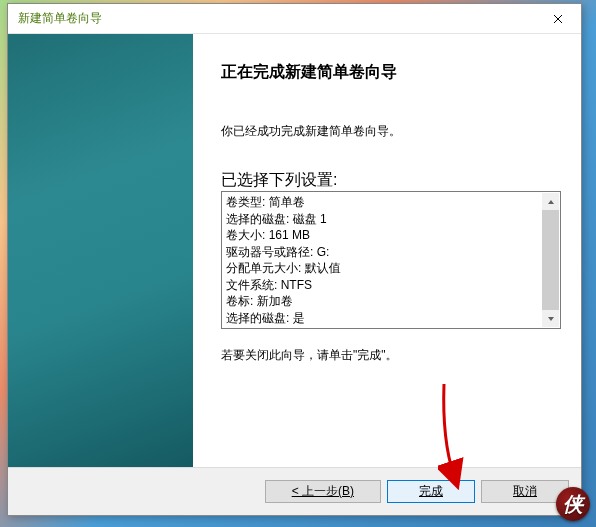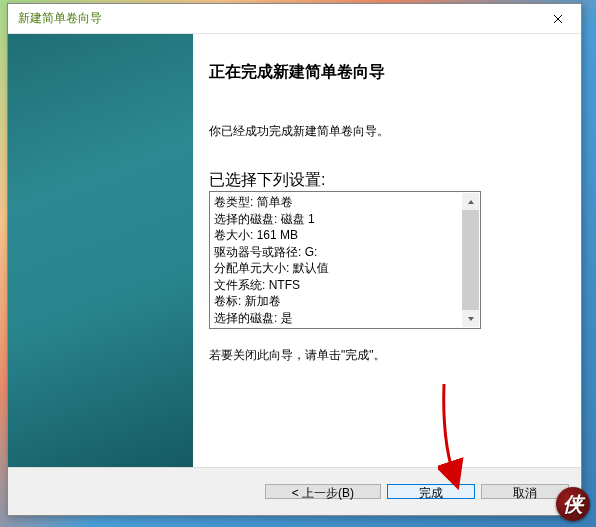--- a/index.html
+++ b/index.html
@@ -51,38 +51,38 @@
     left: 0; top: 30px; right: 0; bottom: 48px;
     display: flex;
   }
   .side-banner {
     width: 185px;
     height: 100%;
     background: linear-gradient(160deg, #1f6f75 0%, #2d8991 35%, #29858d 60%, #155a62 100%);
   }
   .content {
     flex: 1;
-    padding: 22px 20px 0 16px;
+    padding: 22px 20px 0 28px;
     color: #000;
   }
   .heading {
     font-size: 16px;
     font-weight: 700;
     margin-bottom: 40px;
     margin-top: 6px;
   }
   .desc {
     font-size: 12px;
     margin-bottom: 30px;
   }
   .settings-label {
     font-size: 16px;
   }
   .listbox {
-    width: 272px;
+    width: 340px;
     height: 138px;
     border: 1px solid #7a7a7a;
     background: #fff;
     position: relative;
     overflow: hidden;
   }
   .listbox-inner {
     padding: 2px 4px 2px 4px;
     font-size: 12px;
     line-height: 16.5px;
@@ -120,27 +120,28 @@
     border-top: 1px solid #dcdcdc;
     display: flex;
     align-items: center;
     justify-content: flex-end;
     padding-right: 12px;
     gap: 6px;
     background: #f0f0f0;
   }
   .btn {
     min-width: 88px;
-    height: 15px;
+    height: 23px;
     background: #e1e1e1;
     border: 1px solid #adadad;
     font-size: 12px;
     font-family: inherit;
     cursor: pointer;
     padding: 0 26px;
+    text-decoration: underline;
   }
   .btn.primary {
     border: 1px solid #0078d7;
     background: #e5f1fb;
   }
   .arrow {
     position: absolute;
     left: 438px;
     top: 380px;
     pointer-events: none;

